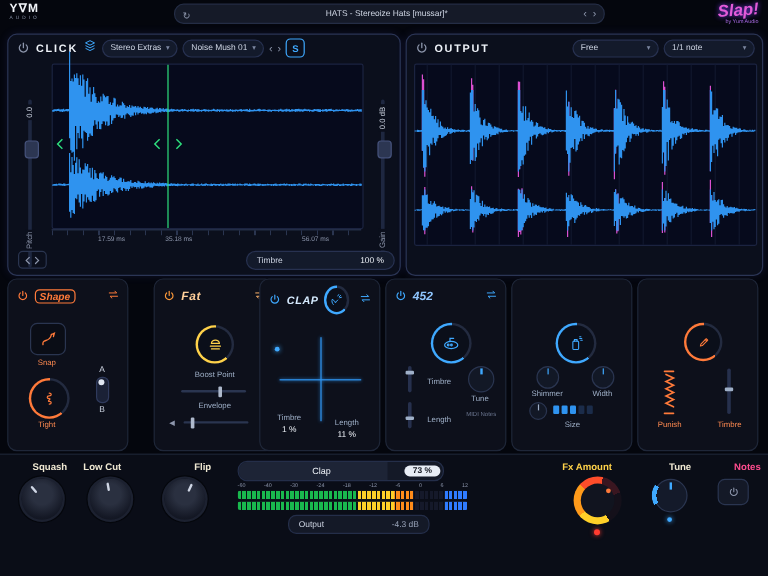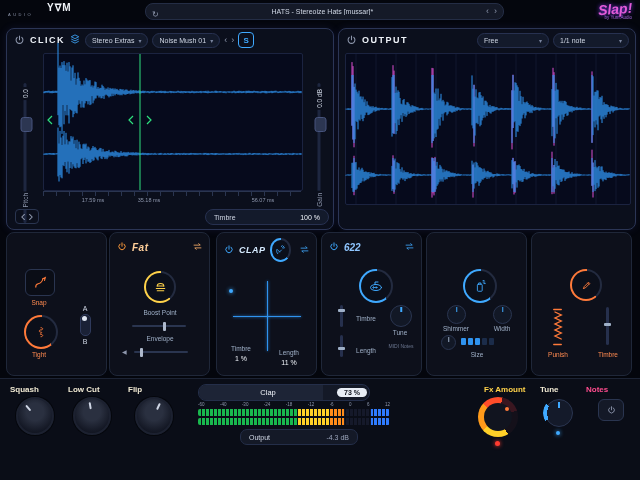--- a/index.html
+++ b/index.html
@@ -1,21 +1,21 @@
 <!DOCTYPE html>
 <html><head>
 <meta charset="utf-8">
 <style>
   html,body{margin:0;padding:0;background:#000;}
   .app{position:relative;width:640px;height:480px;background:#04060d;overflow:hidden;
        font-family:"Liberation Sans",sans-serif;color:#cfd6e4;}
   
   .topbar{position:absolute;left:0;top:0;width:640px;height:24px;}
   .logo{position:absolute;left:8px;top:3px;line-height:1;}
-  .logo .main{font-size:10px;font-weight:800;color:#f0f3f8;letter-spacing:1px;margin-left:39px;}
+  .logo .main{font-size:10px;font-weight:800;color:#f0f3f8;letter-spacing:1px;}
   .logo .sub{font-size:4px;letter-spacing:2.5px;color:#8e97ad;}
   .presetbar{position:absolute;left:145px;top:3px;width:345px;height:15px;background:#151a28;
              border:1px solid #242d45;border-radius:8px;display:flex;align-items:center;padding:0 6px;gap:5px;}
   .refresh::after{content:"↻";font-size:8px;color:#8e97ad;}
   .presetname{flex:1;text-align:center;font-size:7px;color:#cfd6e4;white-space:nowrap;overflow:hidden;}
   .navchev{font-size:9px;color:#8e97ad;line-height:1;}
   .brand{position:absolute;right:8px;top:1px;text-align:right;line-height:1;}
   .brand .script{font-size:14px;font-weight:bold;font-style:italic;color:#e35bd8;
                  text-shadow:0 0 4px #7b3cf0;transform:rotate(-4deg);display:inline-block;}
   .brand .bsub{font-size:4.5px;color:#a86be0;display:block;margin-top:-1px;}
@@ -92,21 +92,21 @@
   .minitrack i{position:absolute;left:-2px;top:4px;width:7px;height:3px;background:#9fb0c8;border-radius:1px;}
   .sknob{position:absolute;border-radius:50%;background:#121826;border:1px solid #2a3550;}
   .sknob::after{content:"";position:absolute;left:50%;top:1px;width:1.5px;height:5px;background:var(--pc,#9fb0c8);
                 transform:translateX(-50%);}
   .segs{position:absolute;display:flex;gap:2px;}
   .segs i{width:5px;height:7px;border-radius:1px;background:#2f93ef;}
   .segs i.dim{background:#1b2c4a;}
   .tinytext{position:absolute;font-size:5px;color:#6b7690;text-align:center;line-height:1.4;}
   
   #bottombar{position:absolute;left:0;top:378px;width:640px;height:102px;background:#0a0d17;border-top:1px solid #1c2334;}
-  .blab{position:absolute;top:6px;font-size:8px;font-weight:bold;color:#efe8d2;text-align:left;}
+  .blab{position:absolute;top:6px;font-size:8px;font-weight:bold;color:#efe8d2;text-align:right;}
   .bknob{position:absolute;top:18px;width:34px;height:34px;border-radius:50%;
          background:radial-gradient(circle at 50% 38%,#2a3040 0 32%,#151926 70%,#0b0e16 100%);
          border:2px solid #1c2130;box-shadow:0 0 0 1px #05070c;}
   .bknob::after{content:"";position:absolute;left:calc(50% - 1px);top:3px;width:2px;height:7px;border-radius:1px;
                 background:#cfd6e4;transform-origin:1px 14px;transform:rotate(var(--rot,0deg));}
   .selpill{position:absolute;left:198px;top:5px;width:170px;height:15px;background:#141927;border:1px solid #242e49;
            border-radius:8px;overflow:hidden;display:flex;align-items:center;}
   .selpill .fill{position:absolute;left:0;top:0;bottom:0;width:73%;background:#1d2436;}
   .selpill .nm{position:relative;flex:1;text-align:center;font-size:7.5px;color:#eef2f8;}
   .selpill .pct{position:relative;background:#e8edf5;color:#10131c;font-size:7px;font-weight:bold;
@@ -269,20 +269,36 @@
         <path d="M270 0V150" stroke="#11172e" stroke-width="1" fill="none"></path>
         <path d="M6 8.1V71.7M7 12.1V85.5M8 32.9V93.3M47 11.2V79.1M48 16.6V79.8M86 13.9V93.6M87 14.2V87.0M128 30.8V92.5M166 36.3V95.4M167 20.7V74.0M207 13.8V72.8M208 18.2V91.7M246 17.4V88.8" stroke="#db4fd0" stroke-width="1" fill="none"></path>
         <path d="M0 54.7V55.5M1 54.7V55.6M2 54.2V55.9M3 54.4V55.9M4 54.5V55.7M5 54.4V55.8M6 21.0V71.7M7 21.0V85.5M8 32.9V89.0M9 29.5V85.3M10 35.6V66.9M11 37.7V68.0M12 39.5V75.4M13 36.7V65.5M14 42.6V66.6M15 42.4V60.7M16 45.3V65.1M17 42.6V67.2M18 48.2V64.0M19 45.4V61.2M20 52.1V58.6M21 47.3V58.5M22 50.8V61.1M23 51.7V60.8M24 53.0V59.9M25 52.2V59.3M26 53.5V58.8M27 52.1V57.5M28 53.6V56.1M29 53.1V57.7M30 52.7V57.2M31 53.6V56.7M32 54.0V56.1M33 53.7V56.6M34 54.3V55.7M35 54.1V55.7M36 53.9V55.7M37 54.3V55.6M38 54.6V55.9M39 54.1V55.8M40 54.2V55.9M41 54.4V55.5M42 54.7V55.5M43 54.7V55.9M44 54.3V55.4M45 54.1V55.9M46 23.1V82.6M47 21.0V79.1M48 21.0V79.8M49 38.9V69.2M50 32.6V80.2M51 38.6V77.0M52 36.3V65.6M53 37.8V71.1M54 44.0V64.7M55 49.7V61.2M56 50.4V67.9M57 46.1V59.0M58 45.0V62.2M59 50.5V60.2M60 51.1V62.9M61 48.2V61.4M62 48.4V57.6M63 49.8V60.0M64 51.7V58.8M65 53.1V58.6M66 51.2V58.4M67 51.6V58.5M68 52.3V57.2M69 52.3V57.8M70 52.8V55.8M71 53.2V56.5M72 53.3V56.2M73 54.5V56.5M74 54.3V56.0M75 54.1V55.9M76 53.9V56.1M77 54.5V55.9M78 54.7V55.4M79 54.7V55.6M80 54.4V55.4M81 54.6V55.3M82 54.6V55.8M83 54.7V55.4M84 54.6V55.4M85 54.3V55.6M86 21.0V89.0M87 21.0V87.0M88 38.5V84.4M89 39.9V79.5M90 34.5V83.0M91 46.7V75.7M92 34.5V74.8M93 46.3V64.9M94 44.4V71.6M95 39.8V63.3M96 47.3V59.9M97 45.9V66.7M98 47.5V59.4M99 51.5V58.2M100 50.5V58.2M101 47.8V61.4M102 48.5V59.8M103 51.8V57.6M104 51.3V57.1M105 51.4V58.1M106 51.7V58.8M107 52.4V58.2M108 52.1V57.4M109 53.5V57.8M110 53.8V56.3M111 52.9V57.1M112 53.4V56.0M113 53.5V55.6M114 54.4V56.5M115 54.4V56.1M116 54.1V55.6M117 54.3V55.3M118 54.4V55.8M119 54.6V55.5M120 54.4V55.4M121 54.5V55.9M122 54.4V55.6M123 54.4V55.4M124 54.5V55.5M125 54.4V55.9M126 21.4V71.4M127 34.7V74.4M128 30.8V89.0M129 42.6V81.6M130 35.3V69.3M131 43.4V68.8M132 44.3V70.2M133 38.4V61.8M134 38.0V72.3M135 41.2V70.9M136 44.0V66.4M137 42.4V63.9M138 51.1V61.2M139 46.7V63.5M140 46.8V57.6M141 48.3V61.9M142 51.6V58.0M143 53.1V57.9M144 50.9V59.2M145 53.3V59.6M146 52.0V57.7M147 52.4V57.8M148 52.3V57.1M149 53.4V56.6M150 53.1V56.2M151 53.2V55.7M152 54.4V55.7M153 54.4V56.4M154 54.4V55.7M155 53.8V55.8M156 54.0V55.4M157 54.6V55.8M158 54.4V55.7M159 54.1V55.8M160 54.1V55.6M161 54.3V55.5M162 54.2V55.9M163 54.3V55.6M164 54.4V55.7M165 54.3V55.7M166 36.3V89.0M167 21.0V74.0M168 36.4V68.3M169 28.3V67.2M170 28.9V83.0M171 31.3V77.3M172 33.2V77.8M173 46.9V71.0M174 36.8V72.1M175 42.2V69.7M176 50.2V64.5M177 42.8V60.8M178 48.0V59.2M179 49.4V64.3M180 48.1V61.4M181 47.5V57.5M182 49.0V57.8M183 51.0V57.6M184 50.4V59.1M185 52.4V57.7M186 51.1V59.1M187 52.3V56.2M188 53.7V56.7M189 53.0V56.5M190 52.9V56.1M191 54.1V55.8M192 53.3V55.8M193 53.8V56.6M194 53.7V56.3M195 53.8V55.5M196 54.5V55.6M197 54.2V55.4M198 54.4V55.8M199 54.3V55.7M200 54.7V55.5M201 54.4V55.6M202 54.4V55.4M203 54.6V55.7M204 54.2V55.6M205 54.6V55.7M206 35.1V82.2M207 21.0V72.8M208 21.0V89.0M209 36.7V84.4M210 28.9V64.3M211 35.5V79.8M212 35.6V62.6M213 47.9V61.3M214 46.8V70.6M215 48.5V67.5M216 46.8V60.6M217 49.2V65.7M218 46.9V62.9M219 46.9V60.0M220 47.9V59.2M221 50.9V61.9M222 51.6V61.3M223 51.7V57.5M224 52.4V58.1M225 52.2V56.9M226 52.2V58.4M227 53.3V56.5M228 52.9V56.9M229 54.1V55.9M230 53.3V56.2M231 52.8V56.1M232 53.9V56.1M233 53.8V55.8M234 53.5V55.8M235 53.7V56.1M236 54.5V55.9M237 54.2V55.8M238 54.3V55.7M239 54.3V55.6M240 54.6V55.6M241 54.7V55.7M242 54.2V55.7M243 54.2V55.6M244 54.6V55.5M245 54.6V55.7M246 21.0V88.8M247 22.3V81.1M248 41.5V67.4M249 37.8V73.4M250 37.8V66.3M251 36.3V70.6M252 36.5V76.3M253 45.1V62.5M254 43.1V61.5M255 43.6V65.4M256 41.8V69.0M257 51.0V62.6M258 48.2V64.8M259 50.3V61.0M260 50.2V63.3M261 50.4V60.7M262 51.0V58.0M263 52.8V57.5M264 53.3V60.0M265 51.6V57.3M266 52.2V56.6M267 52.5V58.5M268 52.4V57.1M269 53.5V56.4M270 52.9V56.3M271 53.1V56.2M272 54.4V56.1M273 54.4V55.6M274 53.8V55.7M275 54.1V55.7M276 54.5V55.9M277 54.6V55.7M278 54.7V55.8M279 54.1V55.6M280 54.7V55.7M281 54.1V55.8M282 54.6V55.7M283 54.2V55.4" stroke="#2f93ef" stroke-width="1" fill="none"></path>
         <path d="M8 101.8V141.2M47 101.3V135.1M48 106.5V139.8M86 103.3V143.6M87 104.1V139.3M88 107.2V141.4M89 102.9V137.8M127 110.6V143.6M167 103.8V130.2M168 108.1V140.5M169 107.2V138.8M206 97.7V140.2M208 111.0V139.7M246 95.7V131.8M247 108.6V143.5" stroke="#db4fd0" stroke-width="1" fill="none"></path>
         <path d="M0 120.8V121.7M1 120.5V121.3M2 120.4V121.6M3 120.4V121.6M4 120.6V121.6M5 120.3V121.3M6 108.8V134.0M7 108.7V137.8M8 104.0V138.0M9 108.4V135.7M10 108.1V135.7M11 115.5V134.6M12 115.9V131.1M13 113.4V130.6M14 116.6V129.0M15 115.3V128.8M16 113.8V127.4M17 115.7V123.9M18 118.0V127.4M19 117.7V126.5M20 117.5V126.1M21 118.2V124.6M22 118.4V125.3M23 118.0V124.2M24 119.9V122.1M25 118.4V123.3M26 119.1V122.3M27 119.1V123.2M28 118.8V122.8M29 120.1V122.9M30 120.2V122.1M31 120.2V121.5M32 120.5V122.1M33 120.5V121.9M34 119.9V121.6M35 120.3V121.5M36 120.6V121.3M37 120.3V121.6M38 120.5V121.5M39 120.4V121.5M40 120.4V121.8M41 120.7V121.7M42 120.4V121.3M43 120.5V121.4M44 120.6V121.4M45 120.7V121.4M46 111.9V136.9M47 104.0V135.1M48 106.5V138.0M49 104.6V135.6M50 114.5V130.2M51 108.2V131.1M52 108.9V128.6M53 109.5V129.7M54 115.1V125.6M55 117.7V123.9M56 113.3V124.4M57 118.5V125.7M58 116.4V124.4M59 118.3V127.1M60 117.9V124.8M61 118.5V125.1M62 118.0V123.6M63 119.6V124.3M64 119.4V124.2M65 119.1V123.7M66 120.1V122.5M67 119.8V122.0M68 119.4V122.0M69 120.3V121.8M70 120.3V121.6M71 120.1V122.2M72 119.7V122.1M73 120.2V121.4M74 120.1V121.8M75 120.5V121.9M76 120.6V121.8M77 120.4V121.6M78 120.2V121.3M79 120.5V121.6M80 120.6V121.5M81 120.7V121.4M82 120.2V121.7M83 120.5V121.5M84 120.4V121.3M85 120.2V121.8M86 104.0V138.0M87 104.1V138.0M88 107.2V138.0M89 104.0V137.8M90 111.7V135.3M91 107.9V131.9M92 114.6V130.4M93 114.8V128.3M94 110.9V125.4M95 112.5V127.5M96 114.7V125.4M97 118.3V127.7M98 115.3V123.2M99 117.7V125.7M100 116.4V124.8M101 116.6V125.2M102 117.6V123.1M103 117.1V123.1M104 118.3V123.2M105 118.7V122.2M106 118.8V123.0M107 118.7V121.9M108 119.4V123.2M109 119.0V122.4M110 120.1V121.8M111 119.9V122.2M112 119.6V121.8M113 119.8V121.8M114 120.4V122.0M115 120.0V121.5M116 120.7V121.3M117 120.6V121.4M118 120.4V121.5M119 120.6V121.4M120 120.4V121.4M121 120.6V121.8M122 120.4V121.4M123 120.6V121.6M124 120.6V121.6M125 120.2V121.6M126 106.7V130.1M127 110.6V138.0M128 108.5V134.6M129 113.4V129.5M130 107.8V128.8M131 108.8V127.1M132 111.5V127.7M133 113.4V131.8M134 113.2V129.0M135 114.0V127.5M136 114.8V125.3M137 117.7V125.7M138 114.5V124.3M139 116.6V123.9M140 118.4V122.7M141 117.2V125.0M142 116.8V122.9M143 118.0V124.6M144 118.4V123.2M145 118.4V122.8M146 119.6V122.1M147 120.2V123.5M148 120.0V122.8M149 120.0V121.7M150 120.3V121.6M151 119.4V122.3M152 119.9V122.0M153 119.8V122.0M154 120.5V121.7M155 120.4V121.4M156 120.3V121.4M157 120.2V121.7M158 120.4V121.5M159 120.6V121.5M160 120.6V121.5M161 120.3V121.3M162 120.5V121.3M163 120.2V121.3M164 120.7V121.5M165 120.4V121.7M166 106.1V134.4M167 104.0V130.2M168 108.1V138.0M169 107.2V138.0M170 115.5V128.4M171 111.2V133.6M172 111.3V126.1M173 110.5V126.3M174 112.0V127.4M175 115.0V126.3M176 115.4V128.0M177 117.0V127.6M178 114.9V125.0M179 117.9V123.0M180 117.6V125.4M181 117.7V125.5M182 118.7V124.5M183 117.2V124.3M184 119.8V123.7M185 120.0V122.2M186 119.2V123.0M187 119.3V121.9M188 119.9V122.3M189 120.3V122.7M190 120.2V122.6M191 120.5V122.2M192 120.2V122.1M193 119.9V121.7M194 120.1V121.9M195 120.2V121.7M196 120.5V121.4M197 120.7V121.6M198 120.3V121.5M199 120.6V121.4M200 120.3V121.7M201 120.6V121.7M202 120.5V121.3M203 120.3V121.8M204 120.5V121.6M205 120.4V121.4M206 104.0V138.0M207 113.5V132.3M208 111.0V138.0M209 105.0V134.8M210 113.2V126.2M211 107.1V129.8M212 111.9V131.1M213 111.5V131.3M214 115.0V125.7M215 115.0V128.0M216 115.5V127.3M217 115.5V124.4M218 115.7V123.3M219 117.7V126.9M220 118.1V125.2M221 118.2V124.4M222 118.1V124.2M223 117.5V124.1M224 119.7V122.8M225 119.7V123.9M226 118.2V123.4M227 119.8V122.2M228 119.8V122.8M229 119.5V122.3M230 120.0V122.6M231 119.4V122.3M232 120.1V121.9M233 119.7V122.2M234 120.1V121.9M235 120.2V121.5M236 120.6V121.4M237 120.7V121.5M238 120.4V121.5M239 120.7V121.4M240 120.7V121.3M241 120.6V121.6M242 120.6V121.6M243 120.3V121.5M244 120.7V121.3M245 120.6V121.6M246 104.0V131.8M247 108.6V138.0M248 113.0V130.8M249 106.1V137.1M250 112.6V135.1M251 114.2V128.9M252 112.9V133.8M253 112.0V132.5M254 117.1V125.2M255 112.6V124.4M256 112.4V125.6M257 116.3V127.4M258 118.0V125.4M259 118.9V125.4M260 117.6V126.1M261 118.9V123.6M262 118.7V124.0M263 118.3V123.5M264 118.8V123.7M265 118.9V124.0M266 118.6V123.8M267 119.5V122.6M268 119.2V122.2M269 119.8V122.3M270 120.2V122.5M271 120.2V121.6M272 119.9V121.5M273 120.4V121.5M274 119.9V121.7M275 120.1V122.0M276 120.1V121.6M277 120.7V121.7M278 120.4V121.6M279 120.7V121.8M280 120.6V121.5M281 120.5V121.4M282 120.4V121.4M283 120.2V121.3" stroke="#2f93ef" stroke-width="1" fill="none"></path>
       </svg>
 
   </section>
 
   <section class="module" style="left:6px">
+    <div class="mhead">
+      <span class="pwr" style="color:#ff7a3a">
+        <svg width="12" height="12" viewBox="0 0 16 16" fill="none" stroke="currentColor" stroke-width="1.3" stroke-linecap="round">
+            <path d="M8 2.5V7"></path>
+            <path d="M5.2 4.2a4.2 4.2 0 1 0 5.6 0"></path>
+          </svg>
+      </span>
+      <span class="mname nm-shape">Shape</span>
+      <span class="msp"></span>
+      <span style="color:#ff7a3a">
+        <svg width="11" height="11" viewBox="0 0 16 16" fill="none" stroke="currentColor" stroke-width="1.2" stroke-linecap="round">
+            <path d="M3 6h9l-2.2-2.2"></path>
+            <path d="M13 10H4l2.2 2.2"></path>
+          </svg>
+      </span>
+    </div>
     <div class="tile" style="left:18px;top:36px">
       <svg width="15" height="15" viewBox="0 0 16 16" fill="none" stroke="#ff7a3a" stroke-width="1.2" stroke-linecap="round">
           <path d="M3 13C2 7 9 12 10.5 4"></path>
           <path d="M10.5 4l2.6-1.2-.8 3"></path>
         </svg>
     </div>
     <div class="lab orange" style="left:6px;top:66px;width:52px">Snap</div>
     <div class="dial" style="--acc:#ff7a3a;left:17px;top:82px;width:30px;height:30px">
       <div class="dial-in">
         <svg width="14" height="14" viewBox="0 0 16 16" fill="none" stroke="#ff7a3a" stroke-width="1.1" stroke-linecap="round">
@@ -291,21 +307,21 @@
       </div>
     </div>
     <div class="lab orange" style="left:6px;top:118px;width:52px">Tight</div>
     <div class="ab">
       <span class="ablab">A</span>
       <div class="abtrack"></div>
       <span class="ablab">B</span>
     </div>
   </section>
 
-  <section class="module" style="left:109px">
+  <section class="module" style="left:128px">
     <div class="mhead">
       <span class="pwr" style="color:#ff9a3a">
         <svg width="12" height="12" viewBox="0 0 16 16" fill="none" stroke="currentColor" stroke-width="1.3" stroke-linecap="round">
             <path d="M8 2.5V7"></path>
             <path d="M5.2 4.2a4.2 4.2 0 1 0 5.6 0"></path>
           </svg>
       </span>
       <span class="mname nm-fat">Fat</span>
       <span class="msp"></span>
       <span style="color:#ffb36b">
@@ -376,21 +392,21 @@
   </section>
 
   <section class="module" style="left:321px">
     <div class="mhead">
       <span class="pwr" style="color:#3fa9ff">
         <svg width="12" height="12" viewBox="0 0 16 16" fill="none" stroke="currentColor" stroke-width="1.3" stroke-linecap="round">
             <path d="M8 2.5V7"></path>
             <path d="M5.2 4.2a4.2 4.2 0 1 0 5.6 0"></path>
           </svg>
       </span>
-      <span class="mname nm-sub">622</span>
+      <span class="mname nm-sub">452</span>
       <span class="msp"></span>
       <span style="color:#3fa9ff">
         <svg width="11" height="11" viewBox="0 0 16 16" fill="none" stroke="currentColor" stroke-width="1.2" stroke-linecap="round">
             <path d="M3 6h9l-2.2-2.2"></path>
             <path d="M13 10H4l2.2 2.2"></path>
           </svg>
       </span>
     </div>
     <div class="dial" style="--acc:#3fa9ff;left:37px;top:36px;width:30px;height:30px">
       <div class="dial-in">
@@ -461,21 +477,21 @@
     <div class="lab orange" style="left:4px;top:118px;width:44px">Punish</div>
     <div class="minitrack" style="left:74px;top:74px;height:38px">
         <i style="top:16px"></i>
       </div>
     <div class="lab orange" style="left:56px;top:118px;width:40px">Timbre</div>
   </section>
 
   <footer id="bottombar">
     <div class="blab" style="left:10px;width:46px">Squash</div>
     <div class="bknob" style="left:16px;--rot:-40deg"></div>
-    <div class="blab" style="left:68px;width:52px">Low Cut</div>
+    <div class="blab" style="left:49px;width:52px">Low Cut</div>
     <div class="bknob" style="left:73px;--rot:-10deg"></div>
     <div class="blab" style="left:128px;width:48px">Flip</div>
     <div class="bknob" style="left:135px;--rot:25deg"></div>
 
     <div class="selpill">
       <div class="fill"></div>
       <span class="nm">Clap</span>
       <span class="pct">73 %</span>
     </div>
 
@@ -492,21 +508,21 @@
       <span>12</span>
     </div>
     <div class="meterbar" style="top:30px"></div>
     <div class="meterbar" style="top:39px"></div>
 
     <div class="outpill">
       <span>Output</span>
       <span class="ov">-4.3 dB</span>
     </div>
 
-    <div class="blab fxlab" style="left:484px;width:72px">Fx Amount</div>
+    <div class="blab fxlab" style="left:438px;width:72px">Fx Amount</div>
     <div class="fxknob">
         <div class="inner"></div>
       </div>
     <span class="dot" style="left:495px;top:62px;width:5px;height:5px;background:#ff3b30;box-shadow:0 0 4px #ff3b30"></span>
 
     <div class="blab" style="left:540px;width:36px">Tune</div>
     <div class="tuneknob"></div>
     <span class="dot" style="left:556px;top:52px;width:4px;height:4px;background:#3fa9ff;box-shadow:0 0 4px #3fa9ff"></span>
 
     <div class="blab byplab" style="left:586px;width:48px">Notes</div>

